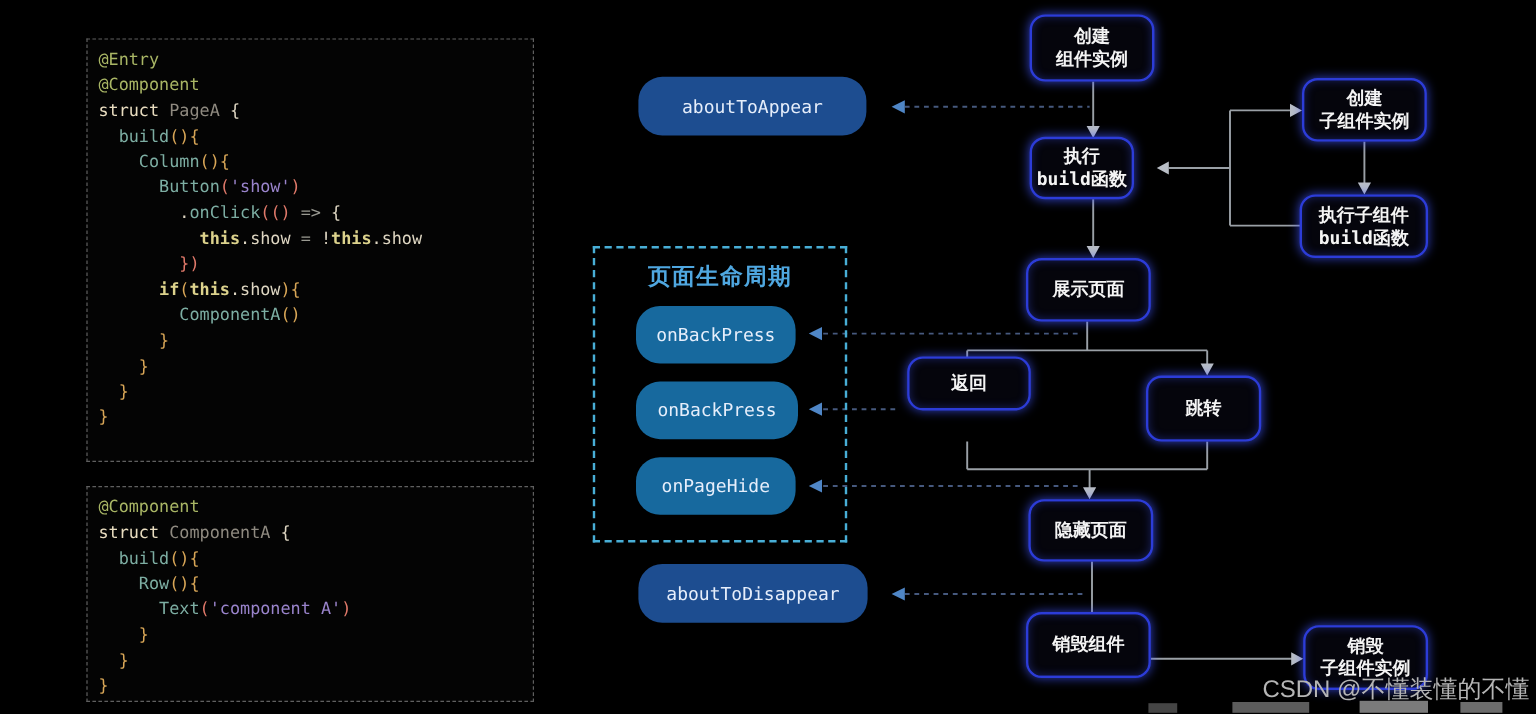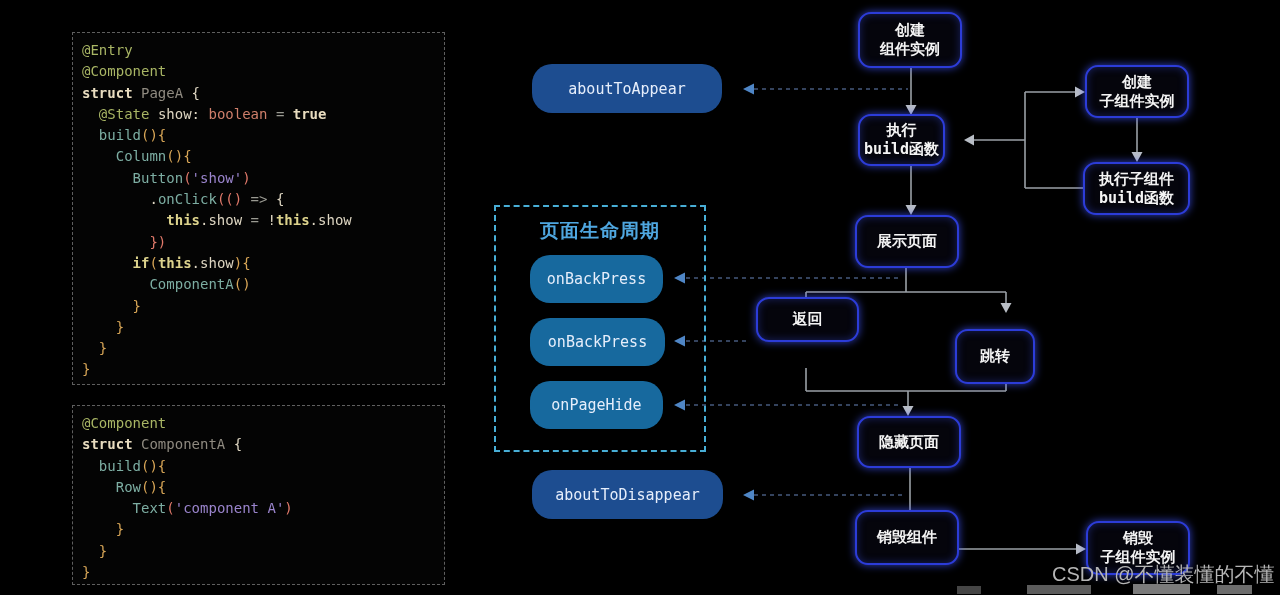--- a/index.html
+++ b/index.html
@@ -4,21 +4,21 @@
 <style>
   html,body{margin:0;padding:0;background:#000;}
   #stage{position:relative;width:1280px;height:595px;background:#000;overflow:hidden;
          font-family:"Liberation Sans",sans-serif;}
   
   .code-panel{position:absolute;border:1px dashed #5f5f5f;background:#040404;
               padding:7px 4px 4px 9px;box-sizing:border-box;}
   .code{font-family:"DejaVu Sans Mono",monospace;font-size:14px;line-height:21.3px;
         white-space:pre;color:#ded6c2;}
   .tk-dec{color:#a9b665;}
-  .tk-kw{color:#e9ddc0;font-weight:bold;}
+  .tk-kw{color:#e9ddc0;font-weight:normal;}
   .tk-kw2{color:#dcd28c;font-weight:bold;}
   .tk-typ{color:#8f8a80;}
   .tk-fn{color:#7daea3;}
   .tk-str{color:#9a84cc;}
   .tk-red{color:#cf7f6b;}
   .tk-op{color:#9a9a92;}
   .tk-p1{color:#d8a657;}
   .tk-p2{color:#e0796a;}
   .tk-txt{color:#ded6c2;}
   
@@ -86,21 +86,20 @@
       <polygon points="674,341 685,335.5 685,346.5"></polygon>
       <polygon points="674,405 685,399.5 685,410.5"></polygon>
       <polygon points="743,495 754,489.5 754,500.5"></polygon>
     </g>
   </svg>
 
   <div class="code-panel" style="left:72px;top:32px;width:373px;height:353px;">
       <div class="code"><span class="tk-dec">@Entry</span></div>
       <div class="code"><span class="tk-dec">@Component</span></div>
       <div class="code"><span class="tk-kw">struct </span><span class="tk-typ">PageA </span><span class="tk-txt">{</span></div>
-      <div class="code"><span class="tk-ws">  </span><span class="tk-dec">@State </span><span class="tk-txt">show: </span><span class="tk-red">boolean </span><span class="tk-op">= </span><span class="tk-kw">true</span></div>
       <div class="code"><span class="tk-ws">  </span><span class="tk-fn">build</span><span class="tk-p1">(){</span></div>
       <div class="code"><span class="tk-ws">    </span><span class="tk-fn">Column</span><span class="tk-p1">(){</span></div>
       <div class="code"><span class="tk-ws">      </span><span class="tk-fn">Button</span><span class="tk-p2">(</span><span class="tk-str">'show'</span><span class="tk-p2">)</span></div>
       <div class="code"><span class="tk-ws">        </span><span class="tk-txt">.</span><span class="tk-fn">onClick</span><span class="tk-p2">((</span><span class="tk-p2">) </span><span class="tk-op">=&gt; </span><span class="tk-txt">{</span></div>
       <div class="code"><span class="tk-ws">          </span><span class="tk-kw2">this</span><span class="tk-txt">.show </span><span class="tk-op">= </span><span class="tk-txt">!</span><span class="tk-kw2">this</span><span class="tk-txt">.show</span></div>
       <div class="code"><span class="tk-ws">        </span><span class="tk-p2">})</span></div>
       <div class="code"><span class="tk-ws">      </span><span class="tk-kw2">if</span><span class="tk-p1">(</span><span class="tk-kw2">this</span><span class="tk-txt">.show</span><span class="tk-p1">){</span></div>
       <div class="code"><span class="tk-ws">        </span><span class="tk-fn">ComponentA</span><span class="tk-p1">()</span></div>
       <div class="code"><span class="tk-ws">      </span><span class="tk-p1">}</span></div>
       <div class="code"><span class="tk-ws">    </span><span class="tk-p1">}</span></div>
@@ -144,21 +143,21 @@
   <div class="fnode" style="left:858px;top:114px;width:87px;height:52px;">
     <span>执行</span>
     <span>build函数</span>
   </div>
   <div class="fnode" style="left:855px;top:215px;width:104px;height:53px;">
     <span>展示页面</span>
   </div>
   <div class="fnode" style="left:756px;top:297px;width:103px;height:45px;">
     <span>返回</span>
   </div>
-  <div class="fnode" style="left:955px;top:313px;width:80px;height:55px;margin-top:16px;">
+  <div class="fnode" style="left:955px;top:313px;width:96px;height:55px;">
     <span>跳转</span>
   </div>
   <div class="fnode" style="left:857px;top:416px;width:104px;height:52px;">
     <span>隐藏页面</span>
   </div>
   <div class="fnode" style="left:855px;top:510px;width:104px;height:55px;">
     <span>销毁组件</span>
   </div>
 
   <div class="fnode" style="left:1085px;top:65px;width:104px;height:53px;">

